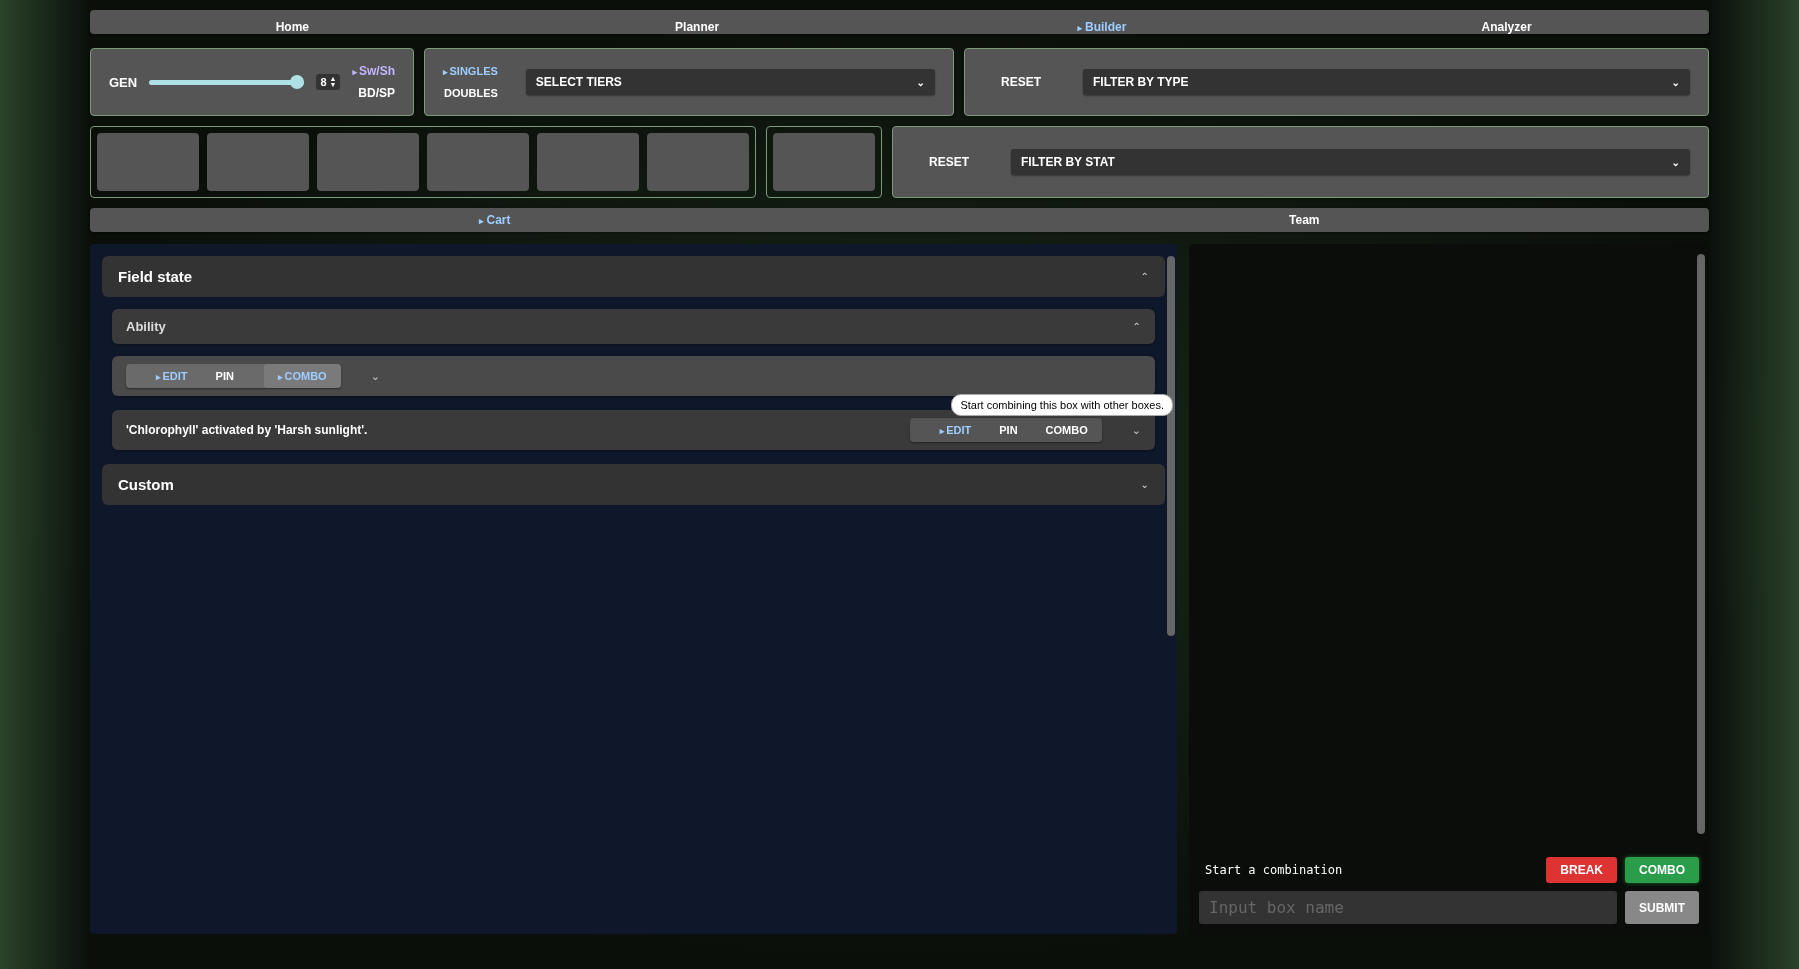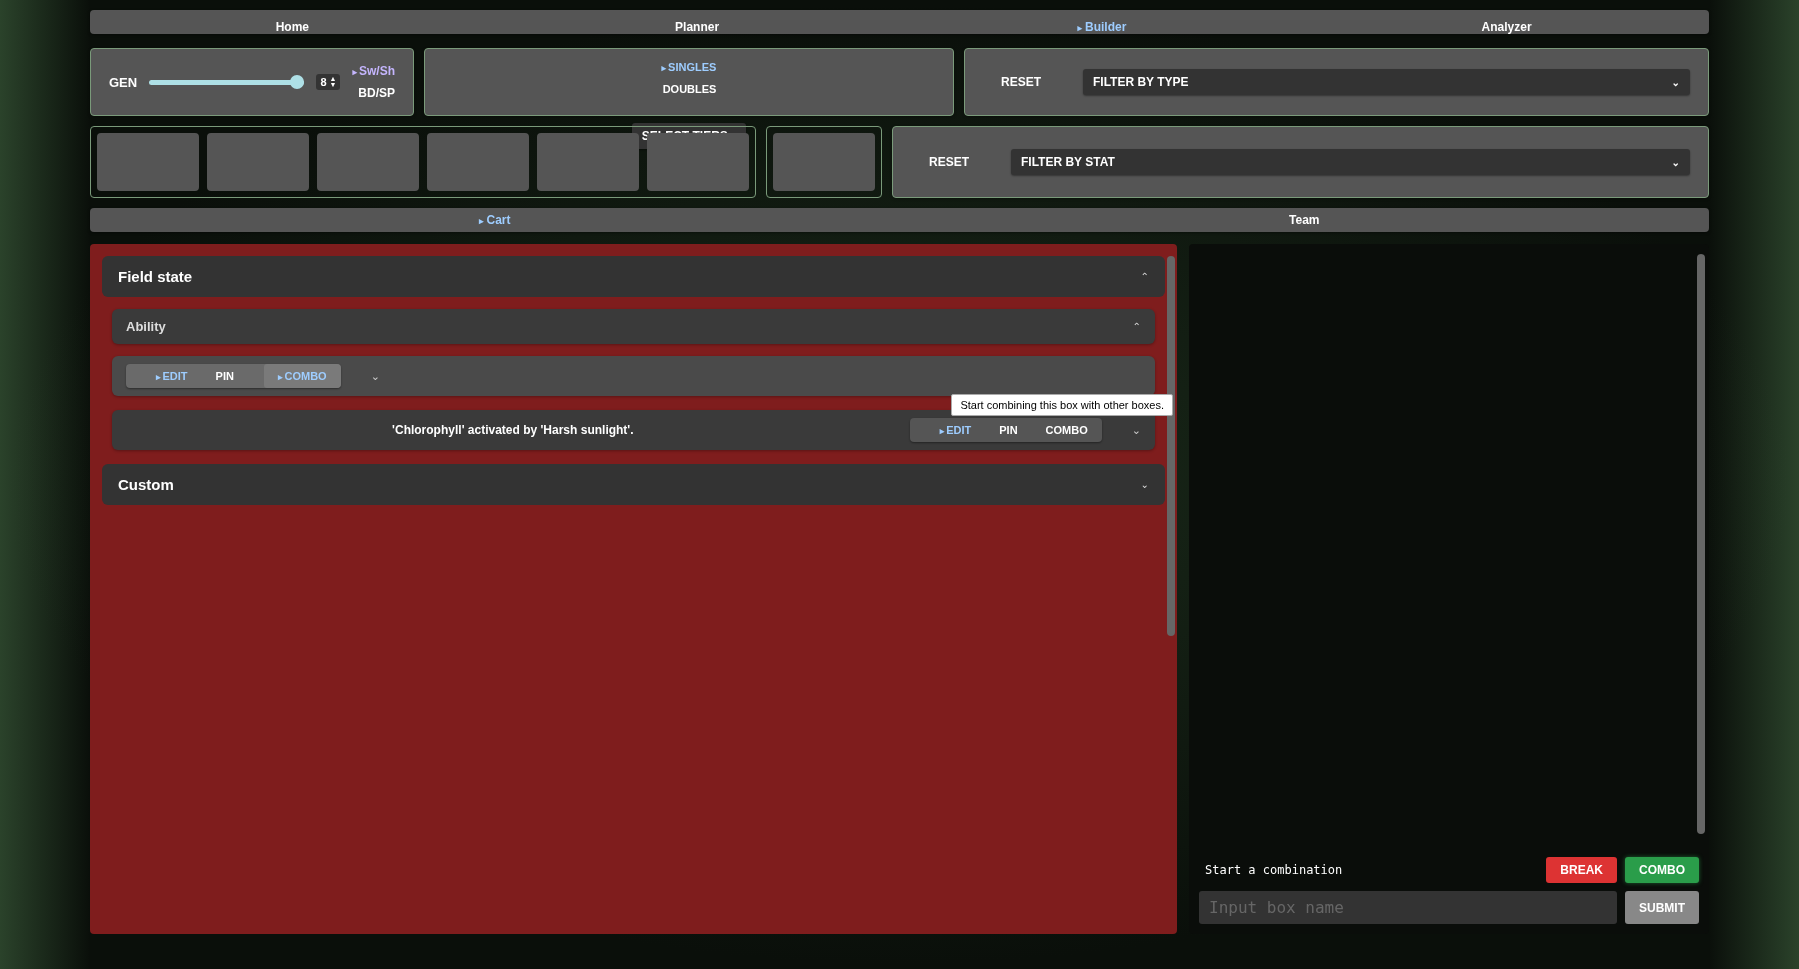--- a/index.html
+++ b/index.html
@@ -50,21 +50,21 @@
 }
 .gen-num {
   background: #333; border-radius: 3px; padding: 2px 4px; font-size: 11px;
   display: flex; align-items: center; gap: 3px; color: #fff; font-weight: 600;
 }
 .gen-arrows { display: flex; flex-direction: column; font-size: 7px; line-height: 6px; }
 .gen-right { display: flex; flex-direction: column; align-items: flex-end; gap: 8px; font-size: 12px; font-weight: 700; color: #fff; }
 .gen-right .sel { color: #c4b5fd; }
 .gen-right .sel::before { content: '▸'; font-size: 9px; margin-right: 2px; }
 
-.format-panel { width: 530px; gap: 28px; height: 68px; flex-direction: column; }
+.format-panel { width: 530px; gap: 28px; height: 68px; }
 .format-col { display: flex; flex-direction: column; align-items: flex-end; gap: 10px; font-size: 11px; font-weight: 700; color: #fff; }
 .format-col .sel { color: #9ecdff; }
 .format-col .sel::before { content: '▸'; font-size: 9px; margin-right: 2px; }
 .dropdown {
   background: #333; border-radius: 3px; padding: 6px 10px; font-size: 12px;
   font-weight: 700; color: #fff; flex: 1; display: flex;
   justify-content: space-between; align-items: center; cursor: pointer;
   box-shadow: 0 1px 2px rgba(0,0,0,0.4);
 }
 .chev { font-size: 10px; }
@@ -87,22 +87,22 @@
   background: #555; border-radius: 4px; height: 24px;
   display: flex; align-items: center; margin-bottom: 12px;
   box-shadow: 0 1px 3px rgba(0,0,0,0.4);
 }
 .sub-nav-item { flex: 1; text-align: center; font-size: 12px; color: #fff; font-weight: 600; cursor: pointer; }
 .sub-nav-item.active { color: #9ecdff; }
 .sub-nav-item.active::before { content: '▸'; font-size: 9px; margin-right: 3px; }
 
 .main-area { display: flex; gap: 12px; height: 690px; }
 .left-col {
-  flex: 1; background: #7f1d1d; border-radius: 4px; padding: 12px;
-  overflow-y: auto; position: relative; text-align: center;
+  flex: 1; background: #0f172a; border-radius: 4px; padding: 12px;
+  overflow-y: auto; position: relative;
 }
 .left-col::-webkit-scrollbar { width: 10px; }
 .left-col::-webkit-scrollbar-track { background: #2a2a2a; }
 .left-col::-webkit-scrollbar-thumb { background: #666; border-radius: 5px; }
 .scrollbar-fake { position: absolute; right: 2px; top: 12px; width: 8px; height: 380px; background: #666; border-radius: 4px; }
 
 .right-col {
   width: 520px; background: #0a0d0a; border-radius: 4px; padding: 10px;
   display: flex; flex-direction: column; position: relative;
 }
@@ -138,21 +138,21 @@
 .entry-btn {
   padding: 6px 14px; font-size: 11px; font-weight: 700; color: #fff; cursor: pointer;
 }
 .entry-btn.sel { color: #9ecdff; margin-left: 16px; }
 .entry-btn.sel::before { content: '▸'; font-size: 9px; margin-right: 2px; }
 .entry-btn.combo-hover { background: #7a7a7a; border-radius: 3px; }
 .entry-chev { font-size: 11px; color: #ccc; margin-left: 20px; }
 
 .tooltip {
   position: absolute; background: #fff; color: #000; font-size: 11px;
-  padding: 4px 8px; border-radius: 2px; white-space: nowrap;
+  padding: 4px 8px; border-radius: 10px; white-space: nowrap;
   top: 38px; right: -18px; z-index: 10;
   border: 1px solid #aaa;
 }
 
 .combo-footer { display: flex; gap: 8px; align-items: center; margin-bottom: 8px; }
 .combo-text { flex: 1; font-size: 12px; font-family: monospace; color: #fff; padding-left: 6px; }
 .btn {
   padding: 6px 14px; border-radius: 3px; font-size: 12px; font-weight: 700;
   color: #fff; cursor: pointer; border: none;
 }

